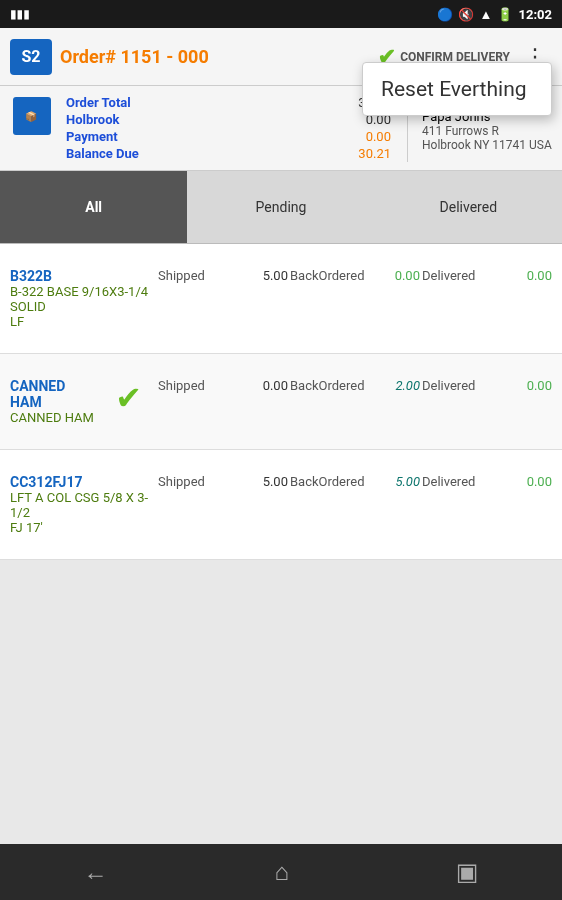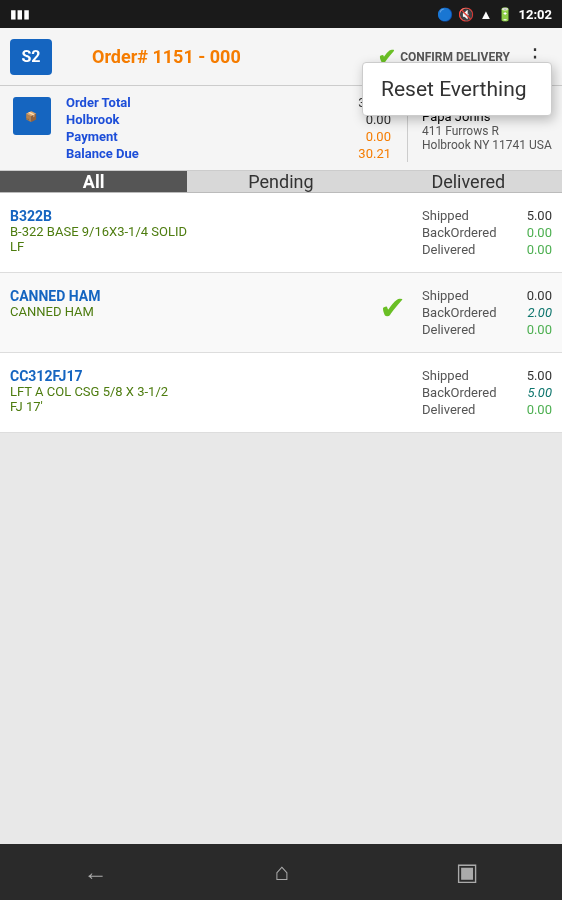--- a/index.html
+++ b/index.html
@@ -57,21 +57,20 @@
       content: 'S2';
       color: white;
       font-size: 16px;
       font-weight: bold;
     }
     .header-order {
       color: #f57c00;
       font-size: 18px;
       font-weight: bold;
       flex: 1;
-      margin-left: 32px;
     }
     .header-confirm {
       display: flex;
       align-items: center;
       gap: 4px;
       color: #555;
       font-size: 12px;
       font-weight: bold;
     }
     .check-icon-green {
@@ -141,38 +140,38 @@
 
     
     .tabs {
       display: flex;
       background: #d8d8d8;
       border-bottom: 1px solid #bbb;
     }
     .tab {
       flex: 1;
       text-align: center;
-      padding: 0 0;
-      font-size: 18px;
+      padding: 28px 0;
+      font-size: 14px;
       color: #333;
       cursor: pointer;
     }
     .tab.active {
       background: #555;
       color: white;
       font-weight: bold;
     }
 
     
     .items-list {
       background: #f0f0f0;
     }
     .item-row {
       background: white;
-      padding: 15px 10px;
+      padding: 24px 10px;
       border-bottom: 1px solid #ddd;
       display: flex;
       align-items: flex-start;
       gap: 8px;
       justify-content: flex-end;
     }
     .item-row.alt { background: #f9f9f9; }
     .item-left {
       flex: 1;
     }
@@ -188,21 +187,21 @@
     .item-check {
       font-size: 32px;
       color: #6abf25;
       line-height: 1;
       display: flex;
       align-items: center;
       padding: 4px 8px;
     }
     .item-right {
       display: flex;
-      flex-direction: column;
+      flex-direction: row;
       align-items: flex-end;
       gap: 2px;
       min-width: 130px;
     }
     .item-stat-row {
       display: flex;
       justify-content: space-between;
       width: 130px;
       font-size: 13px;
     }

